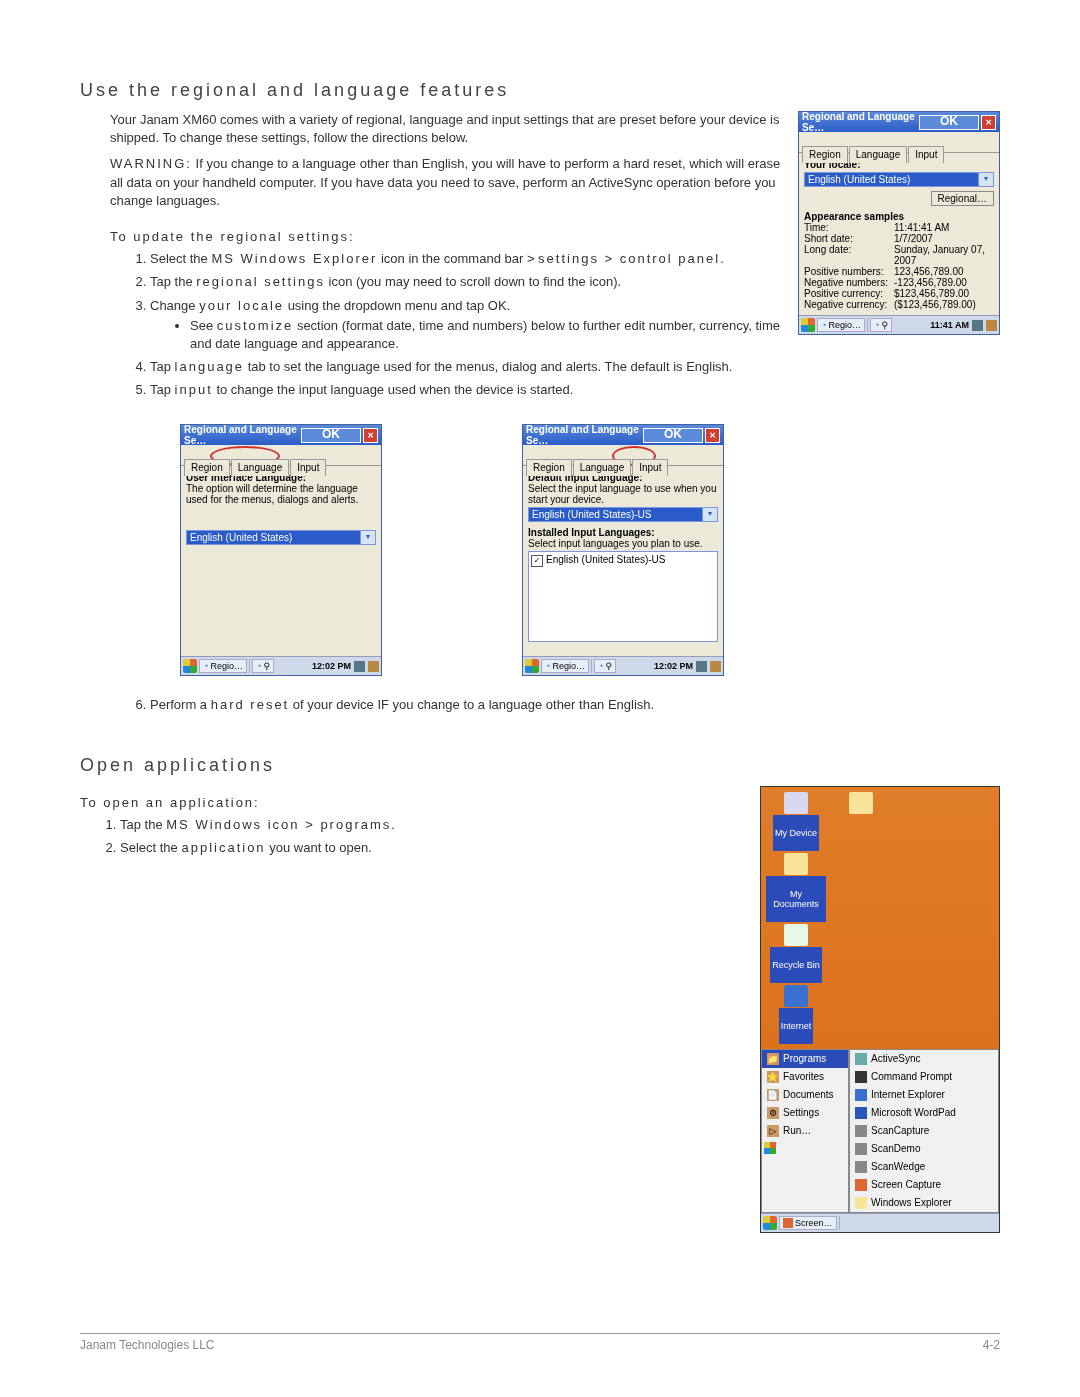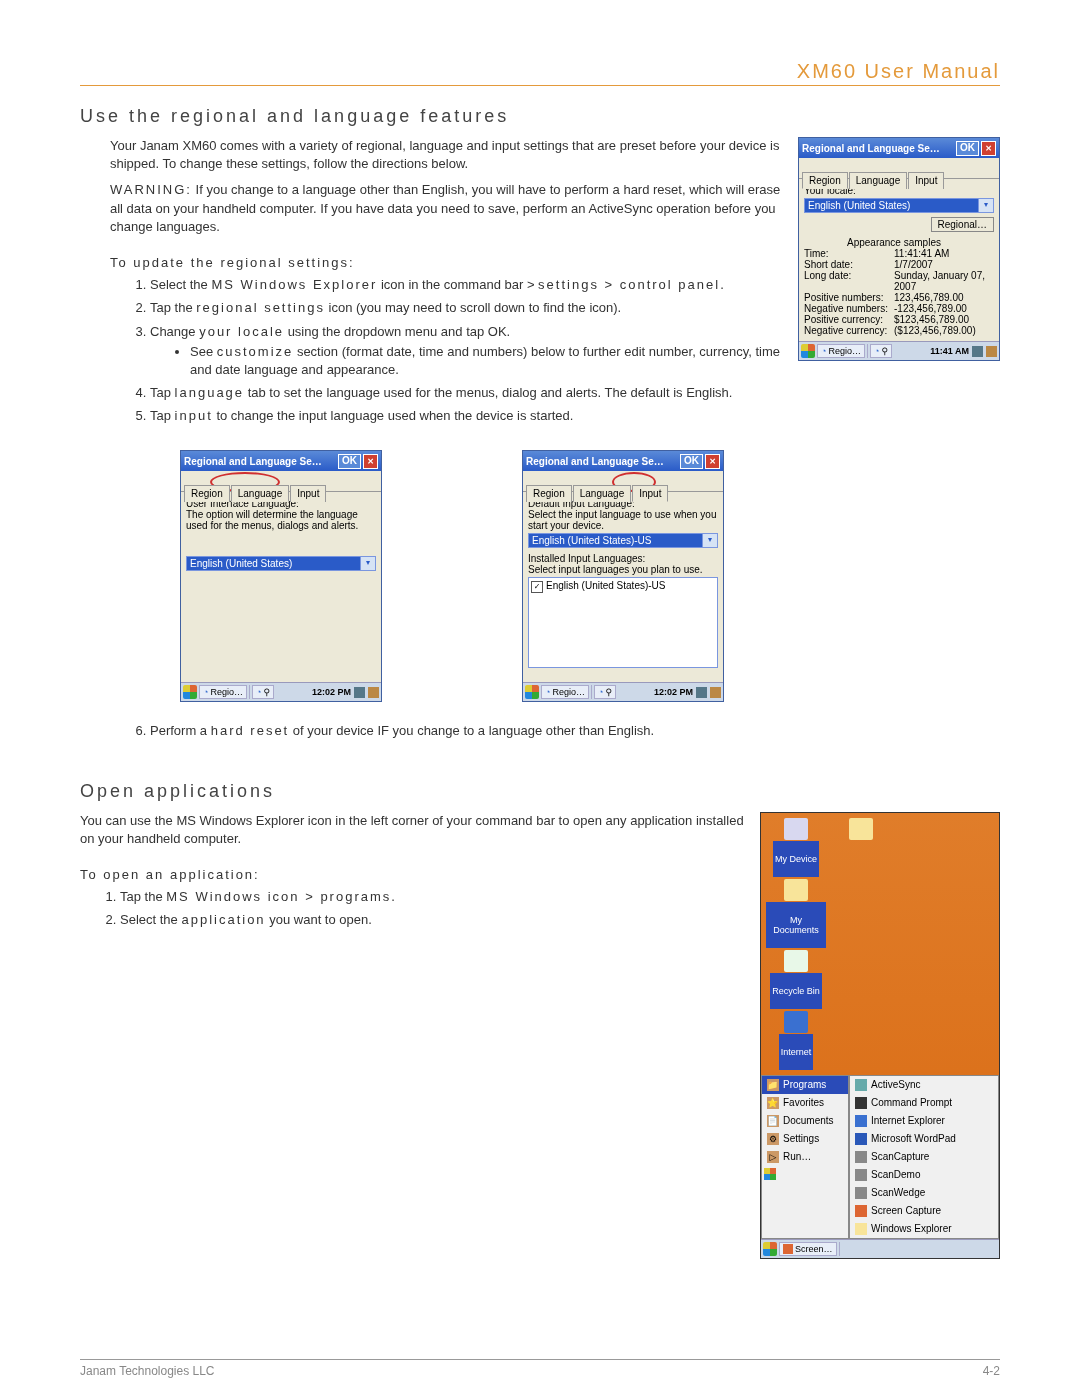--- a/index.html
+++ b/index.html
@@ -80,22 +80,22 @@
     justify-content: space-between;
     align-items: center;
     font-weight: bold;
     height: 16px;
   }
   .dlg-title .btns { display: flex; gap: 2px; }
   .ok-btn {
     background: #5a8ad8;
     border: 1px solid #fff;
     color: #fff;
-    font-size: 10px;
-    padding: 0 3px;
+    font-size: 12px;
+    padding: 0 20px;
     line-height: 11px;
   }
   .close-btn {
     background: #d04030;
     color: #fff;
     width: 13px;
     height: 13px;
     text-align: center;
     line-height: 13px;
     font-size: 8px;
@@ -111,21 +111,21 @@
     padding: 2px 6px;
     background: #ece9d8;
     border: 1px solid #999;
     border-bottom: none;
     margin-right: 1px;
     position: relative;
     top: 11px;
   }
   .tab.active { background: #ece9d8; border-bottom: 1px solid #ece9d8; }
   .dlg-body { padding: 3px 5px 5px 5px; }
-  .dlg-body .lbl { font-weight: normal; margin-top: 3px; }
+  .dlg-body .lbl { font-weight: bold; margin-top: 3px; }
   .dropdown {
     display: flex;
     border: 1px solid #7a96df;
     background: #fff;
     margin-top: 2px;
   }
   .dropdown.sel { background: #2a5bc8; color: #fff; }
   .dropdown .dd-text { flex: 1; padding: 1px 3px; }
   .dropdown .dd-arrow {
     width: 14px;
@@ -281,21 +281,20 @@
     background:#fff;text-align:center;line-height:9px;font-size:8px;margin-right:3px;
   }
   .listbox{
     border:1px solid #7a96df;background:#fff;height:85px;margin-top:2px;padding:2px;
   }
 </style>
 </head>
 <body>
 
 <div class="page">
-  <div class="header-title">XM60 User Manual</div>
 
   <h2>Use the regional and language features</h2>
 
   <div class="right-float dlg-wrap">
     <div class="dlg">
       <div class="dlg-title">
         <span>Regional and Language Se…</span>
         <span class="btns">
           <span class="ok-btn">OK</span>
           <span class="close-btn">✕</span>
@@ -306,21 +305,21 @@
         <div class="tab">Language</div>
         <div class="tab">Input</div>
       </div>
       <div class="dlg-body">
         <div class="lbl">Your locale:</div>
         <div class="dropdown sel">
           <span class="dd-text">English (United States)</span>
           <span class="dd-arrow">▾</span>
         </div>
         <div class="customize"><span class="win-btn">Regional…</span></div>
-        <div class="lbl" style="margin-top:5px;margin-left:43px;">Appearance samples</div>
+        <div class="lbl" style="margin-top:5px;">Appearance samples</div>
         <div id="region-rows">
             <div class="sample-row">
               <span class="k">Time:</span>
               <span class="v">11:41:41 AM</span>
             </div>
             <div class="sample-row">
               <span class="k">Short date:</span>
               <span class="v">1/7/2007</span>
             </div>
             <div class="sample-row">
@@ -526,21 +525,20 @@
     <div class="taskbar">
       <div class="tb-start"></div>
       <div class="tb-btn">
           <span style="width:10px;height:10px;background:#d63;display:inline-block;"></span>
           <span>Screen…</span>
         </div>
       <div class="tb-sep"></div>
     </div>
   </div>
 
-  <p>You can use the MS Windows Explorer icon in the left corner of your command bar to open any application installed on your handheld computer.</p>
 
   <p class="sub-heading">To open an application:</p>
   <ol id="steps2" style="margin-left:10px;">
       <li>Tap the <span class="bold-span">MS Windows icon &gt; programs</span>.</li>
       <li>Select the <span class="bold-span">application</span> you want to open.</li>
     </ol>
 
   <div style="clear:both;"></div>
 
   <div class="footer">

